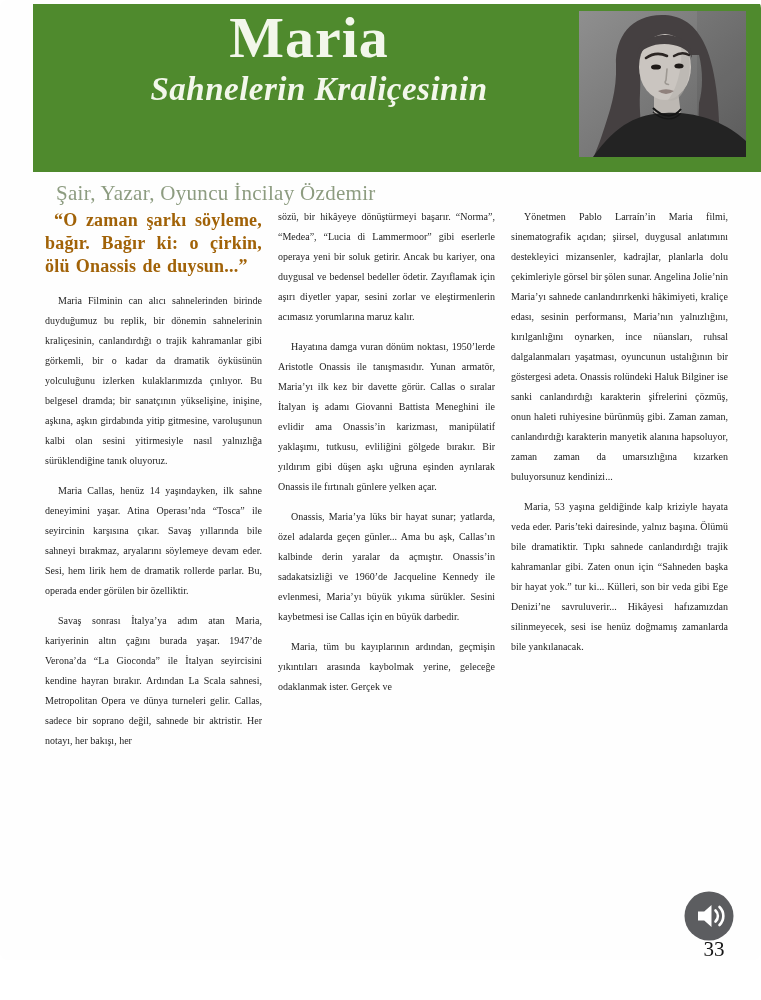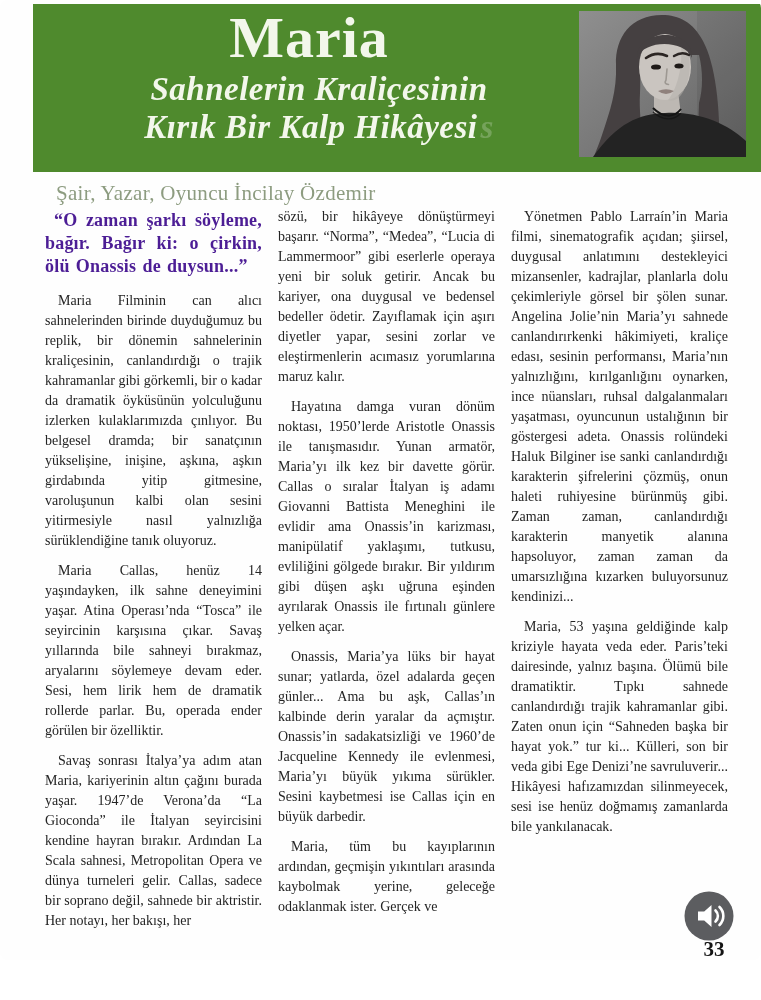--- a/index.html
+++ b/index.html
@@ -19,53 +19,52 @@
   .photo { position:absolute; right:15px; top:7px; width:167px; height:146px; overflow:hidden; }
   .photo svg { display:block; }
 
   
   .byline { position:absolute; left:56px; top:181px; font-size:21px; color:#8d9c80; letter-spacing:0.3px; }
 
   
   .columns { position:absolute; left:45px; top:207px; width:684px; display:flex; gap:16px; }
   .col { width:217px; }
   .p {
-    margin:0 0 10px 0; font-size:14px; line-height:20px; text-align:justify;
+    margin:0 0 10px 0; font-size:10px; line-height:20px; text-align:justify;
     color:#242424; text-indent:13px;
   }
   .p.cont { text-indent:0; }
   .quote {
     margin:2px 0 13px 0; font-size:18px; line-height:23px; font-weight:700;
-    color:#4c1d95; text-align:justify; text-indent:9px; word-spacing:1.5px; letter-spacing:0.2px;
+    color:#a16207; text-align:justify; text-indent:9px; word-spacing:1.5px; letter-spacing:0.2px;
   }
 
   
   .audio-btn {
     position:absolute; left:684px; top:891px; width:50px; height:50px;
     border:none; background:transparent; padding:0; cursor:pointer;
   }
   .page-number {
     position:absolute; left:692px; top:937px; width:44px; text-align:center;
-    font-size:21px; font-weight:700; color:#141414;
+    font-size:21px; font-weight:400; color:#141414;
   }
   .bottom-sheet {
     position:absolute; left:290px; top:993px; width:468px; height:8px;
     background:#ebebeb; border-radius:13px 13px 0 0;
   }
 </style>
 </head>
 <body>
 
 <div class="page">
 
   <div class="banner">
     <div class="banner-text">
       <div class="title">Maria</div>
       <div class="subtitle">Sahnelerin Kraliçesinin</div>
-      <div class="subtitle"><span>Kırık Bir Kalp Hikâyesi</span><span class="ghost">s</span></div>
     </div>
 
     <div class="photo">
       <svg width="167" height="146" viewBox="0 0 167 146" xmlns="http://www.w3.org/2000/svg">
         <defs>
           <linearGradient id="pbg" x1="0" y1="0" x2="1" y2="1">
             <stop offset="0" stop-color="#8f8f8f"></stop>
             <stop offset="1" stop-color="#636363"></stop>
           </linearGradient>
         </defs>

